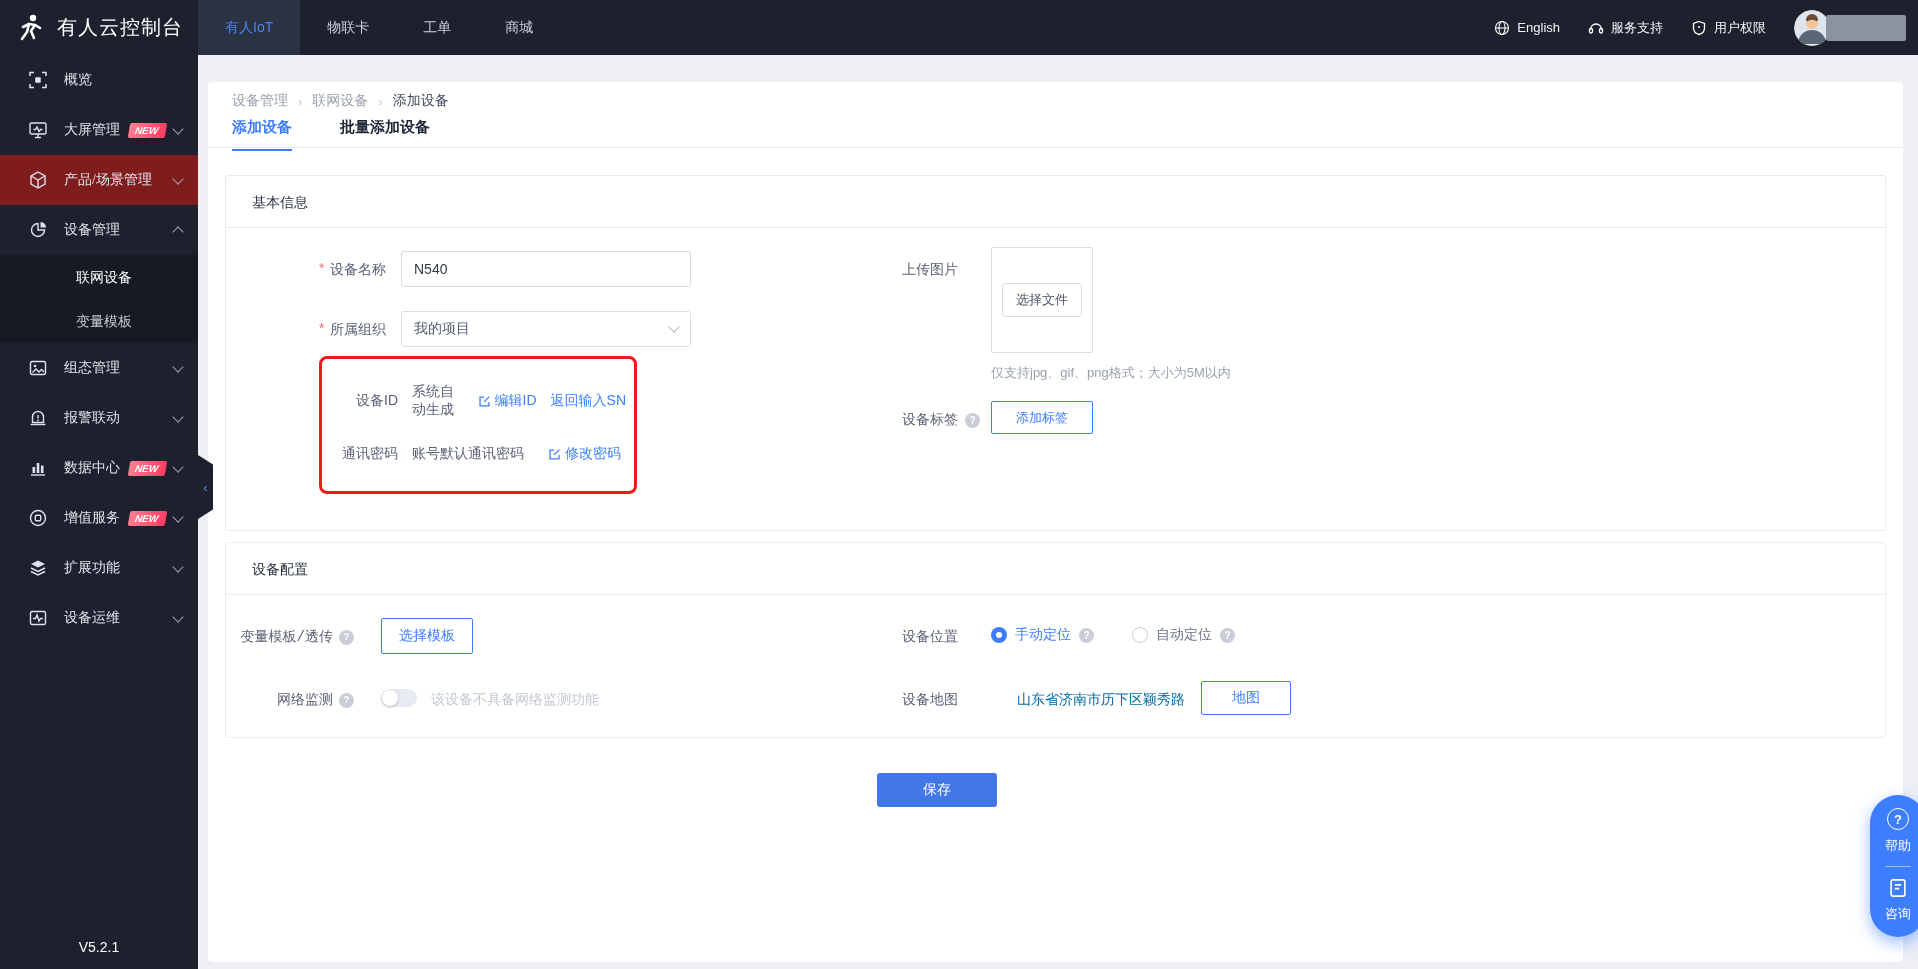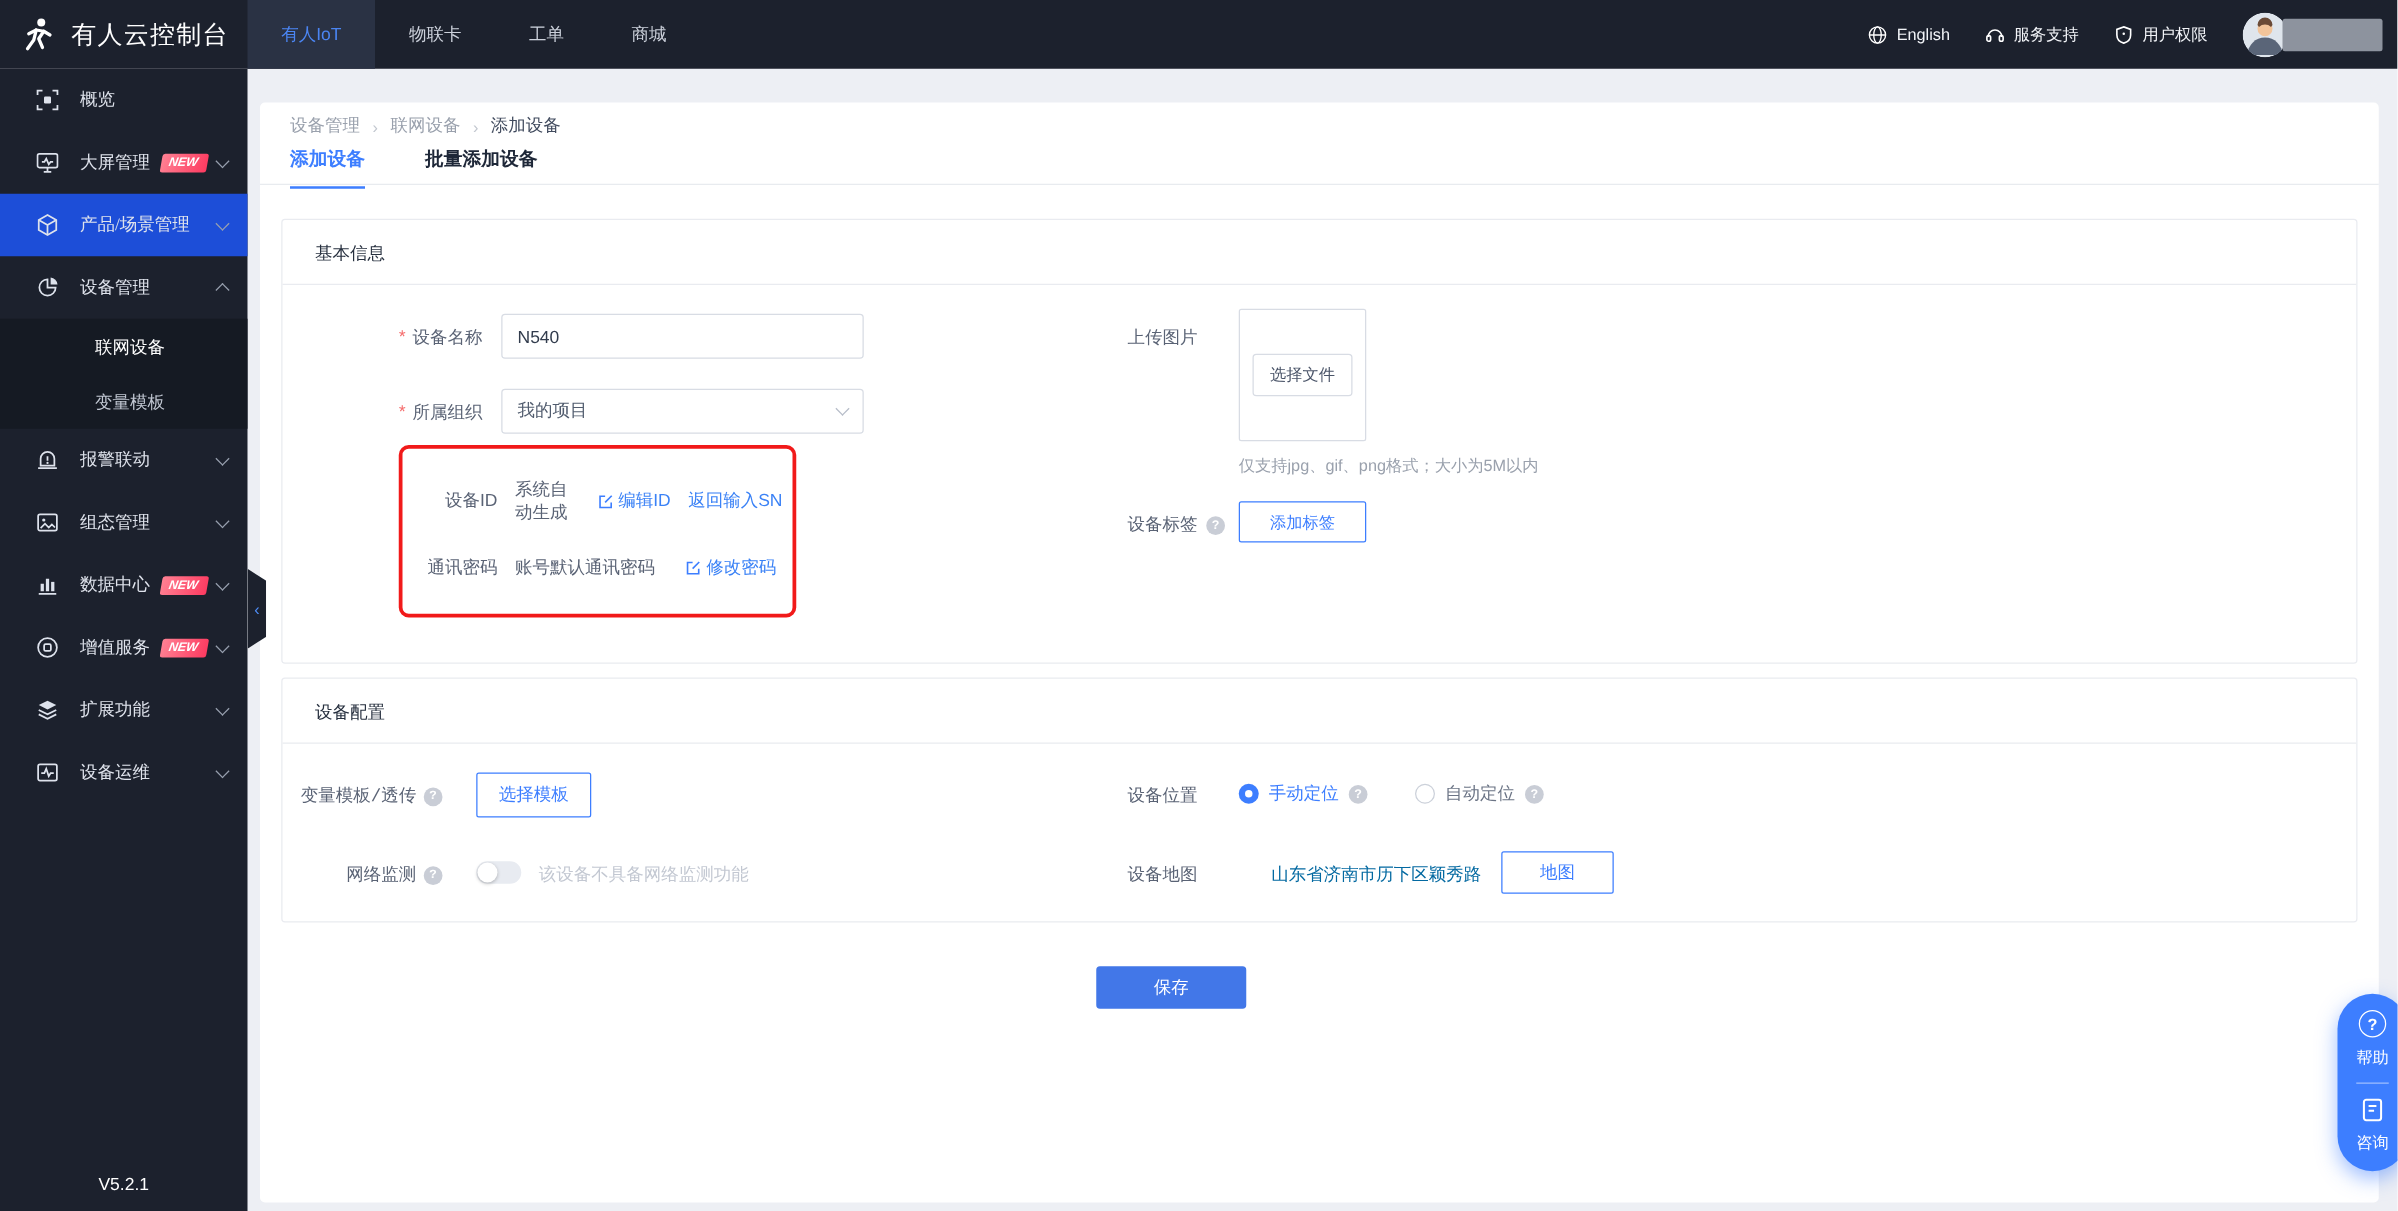--- a/index.html
+++ b/index.html
@@ -15,21 +15,21 @@
   .nav-item.active { background:#2a3244; color:#4b85f2; }
   .top-right { margin-left:auto; display:flex; align-items:center; gap:28px; padding-right:12px; }
   .top-link { display:flex; align-items:center; gap:7px; color:#f2f4f8; font-size:13px; cursor:pointer; white-space:nowrap; }
   .avatar-wrap { display:flex; align-items:center; }
   .avatar { width:36px; height:36px; border-radius:50%; overflow:hidden; flex:none; }
   .redacted { width:80px; height:26px; background:#8d939e; border-radius:2px; margin-left:-4px; }
 
   
   .sidebar { position:absolute; top:55px; left:0; bottom:0; width:198px; background:#1c212d; color:#dfe3ec; z-index:4; }
   .side-item { height:50px; display:flex; align-items:center; padding:0 16px 0 28px; font-size:14px; cursor:pointer; }
-  .side-item.hl { background:#1d4ed8;font-family:Liberation Serif, serif; }
+  .side-item.hl { background:#7f1d1d;font-family:Liberation Serif, serif; }
   .s-icon { width:20px; margin-right:16px; display:flex; justify-content:center; flex:none; }
   .chev { width:8px; height:8px; border-right:1.5px solid #98a0af; border-bottom:1.5px solid #98a0af; transform:rotate(45deg); margin-left:auto; margin-top:-3px; flex:none; }
   .chev.up { transform:rotate(-135deg); margin-top:4px; }
   .badge { margin-left:9px; font-size:10px; font-weight:bold; font-style:italic; color:#fff; background:linear-gradient(100deg,#ff8193,#fd3a60); padding:2px 8px 2px 6px; border-radius:2px; display:inline-block; transform:skewX(-10deg); }
   .submenu { background:#151a23; }
   .sub-item { height:44px; line-height:44px; padding-left:76px; font-size:14px; color:#c3c9d4; cursor:pointer; }
   .sub-item.active { color:#fff; }
   .version { position:absolute; bottom:14px; left:0; width:100%; text-align:center; color:#fff; font-size:14px; }
   .collapse-tab { position:absolute; left:198px; top:455px; width:15px; height:64px; background:#1c212d; clip-path:polygon(0 0,100% 15%,100% 85%,0 100%); display:flex; align-items:center; justify-content:center; color:#4f8df6; font-size:13px; cursor:pointer; z-index:4; }
 
@@ -187,38 +187,38 @@
     <span>设备管理</span>
     <span class="chev up"></span>
   </div>
   <div class="submenu">
     <div class="sub-item active">联网设备</div>
     <div class="sub-item">变量模板</div>
   </div>
   <div class="side-item">
     <span class="s-icon">
       <svg width="18" height="18" viewBox="0 0 18 18" fill="none" stroke="#dde2ec" stroke-width="1.4">
+        <rect x="1.5" y="2.5" width="15" height="13" rx="1.5"></rect>
+          <circle cx="6" cy="7" r="1.3" fill="#dde2ec" stroke="none"></circle>
+          <path d="M3.5 13.5l3.5-3.5 3 3 2.5-2.5 2.5 2.5"></path>
+      </svg>
+    </span>
+    <span>组态管理</span>
+    <span class="chev"></span>
+  </div>
+  <div class="side-item">
+    <span class="s-icon">
+      <svg width="18" height="18" viewBox="0 0 18 18" fill="none" stroke="#dde2ec" stroke-width="1.4">
         <path d="M9 2.5a5.5 5.5 0 0 1 5.5 5.5v5.5h-11V8A5.5 5.5 0 0 1 9 2.5z"></path>
           <path d="M1.5 15.5h15"></path>
           <path d="M9 6v3.5"></path>
           <circle cx="9" cy="11.3" r=".9" fill="#dde2ec" stroke="none"></circle>
       </svg>
     </span>
     <span>报警联动</span>
-    <span class="chev"></span>
-  </div>
-  <div class="side-item">
-    <span class="s-icon">
-      <svg width="18" height="18" viewBox="0 0 18 18" fill="none" stroke="#dde2ec" stroke-width="1.4">
-        <rect x="1.5" y="2.5" width="15" height="13" rx="1.5"></rect>
-          <circle cx="6" cy="7" r="1.3" fill="#dde2ec" stroke="none"></circle>
-          <path d="M3.5 13.5l3.5-3.5 3 3 2.5-2.5 2.5 2.5"></path>
-      </svg>
-    </span>
-    <span>组态管理</span>
     <span class="chev"></span>
   </div>
   <div class="side-item">
     <span class="s-icon">
       <svg width="18" height="18" viewBox="0 0 18 18" fill="none" stroke="#dde2ec" stroke-width="1.4">
         <path d="M2 16h14"></path>
           <rect x="3.5" y="8" width="2.6" height="6" fill="#dde2ec" stroke="none"></rect>
           <rect x="7.7" y="4" width="2.6" height="10" fill="#dde2ec" stroke="none"></rect>
           <rect x="11.9" y="6.5" width="2.6" height="7.5" fill="#dde2ec" stroke="none"></rect>
       </svg>

